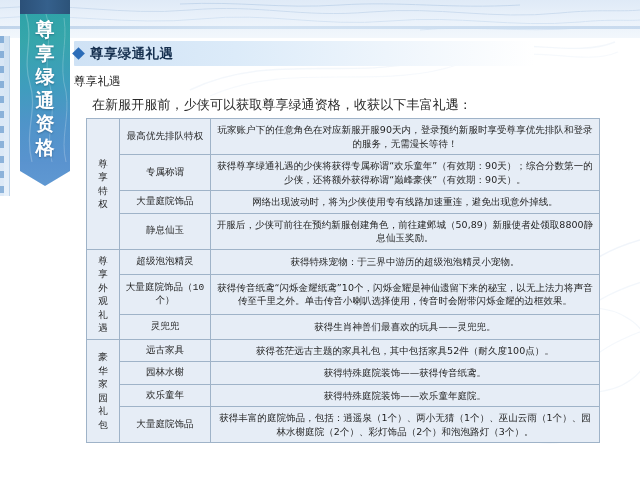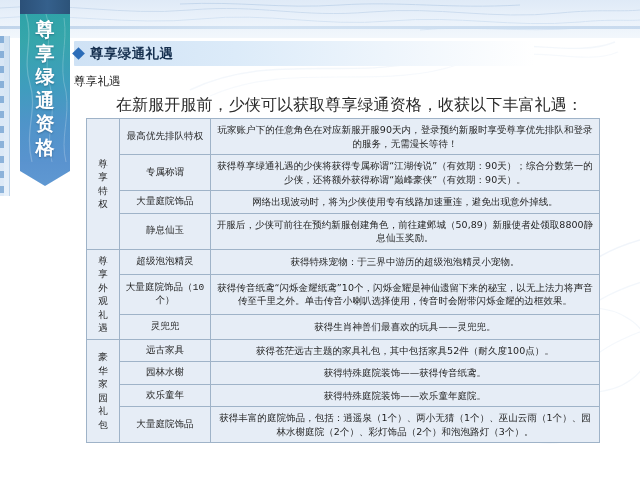--- a/index.html
+++ b/index.html
@@ -86,21 +86,21 @@
     font-size:13.5px;font-weight:700;color:#16304f;letter-spacing:.4px;
   }
 
   
   .sub-title{
     position:absolute;left:74px;top:74px;
     font-size:11.5px;font-weight:400;color:#1b1b1b;letter-spacing:.2px;
   }
   .intro{
     position:absolute;left:92px;top:97px;width:470px;
-    font-size:16px;color:#2a2a2a;line-height:15px;letter-spacing:.1px;margin-left:24px;
+    font-size:13px;color:#2a2a2a;line-height:15px;letter-spacing:.1px;
   }
 
   
   .swirl{position:absolute;right:-10px;top:230px;width:180px;height:270px;opacity:.5;}
   .swirl2{position:absolute;left:180px;top:30px;width:440px;height:70px;opacity:.35;}
 
   
   .tbl-wrap{position:absolute;left:86px;top:118px;width:482px;}
   table.gift{
     border-collapse:collapse;width:482px;
@@ -198,21 +198,21 @@
             <span class="vtxt">尊</span>
             <span class="vtxt">享</span>
             <span class="vtxt">特</span>
             <span class="vtxt">权</span>
           </td>
           <td class="item">最高优先排队特权</td>
           <td class="desc">玩家账户下的任意角色在对应新服开服90天内，登录预约新服时享受尊享优先排队和登录的服务，无需漫长等待！</td>
         </tr>
         <tr>
           <td class="item">专属称谓</td>
-          <td class="desc">获得尊享绿通礼遇的少侠将获得专属称谓“江湖传说”（有效期：90天）；综合分数第一的少侠，还将额外获得称谓“巅峰豪侠”（有效期：90天）。</td>
+          <td class="desc">获得尊享绿通礼遇的少侠将获得专属称谓“欢乐童年”（有效期：90天）；综合分数第一的少侠，还将额外获得称谓“巅峰豪侠”（有效期：90天）。</td>
         </tr>
         <tr>
           <td class="item">大量庭院饰品</td>
           <td class="desc">网络出现波动时，将为少侠使用专有线路加速重连，避免出现意外掉线。</td>
         </tr>
         <tr>
           <td class="item">静息仙玉</td>
           <td class="desc">开服后，少侠可前往在预约新服创建角色，前往建邺城（50,89）新服使者处领取8800静息仙玉奖励。</td>
         </tr>
 

